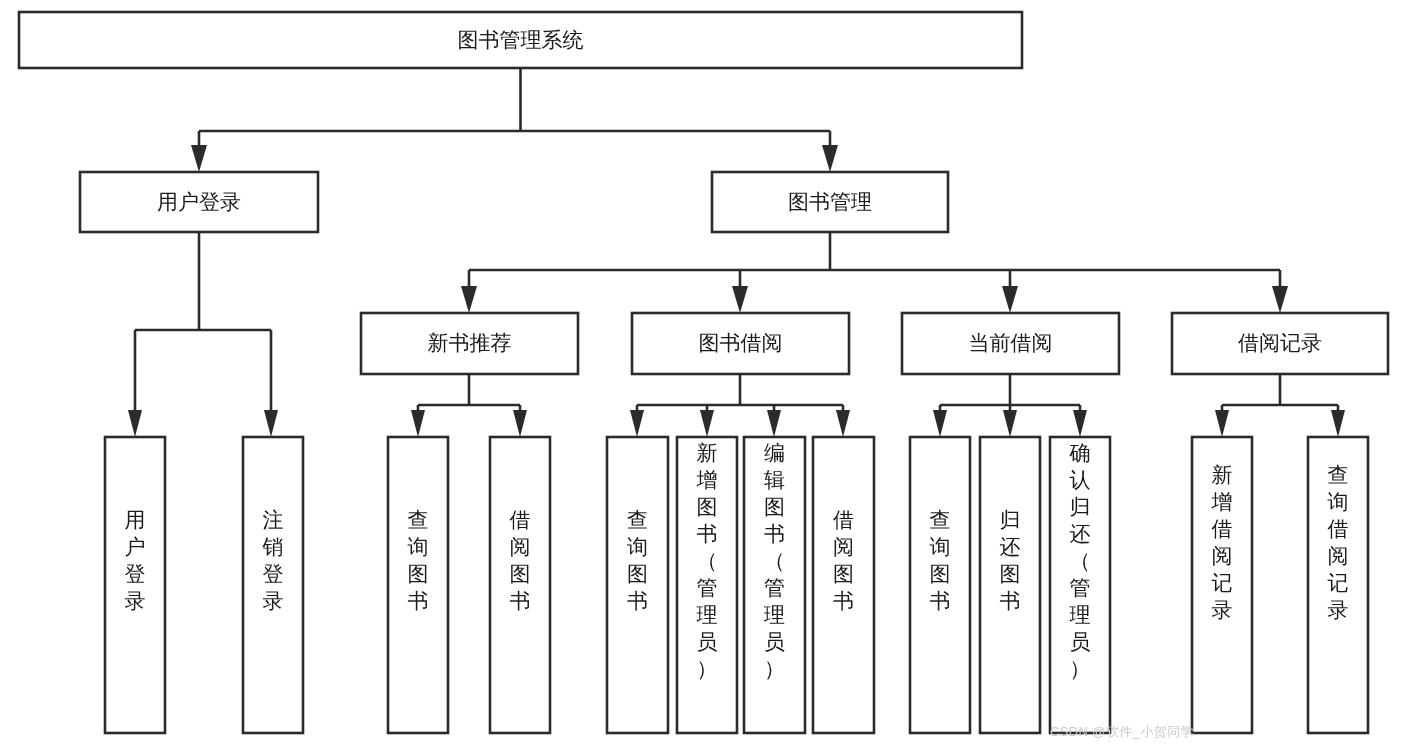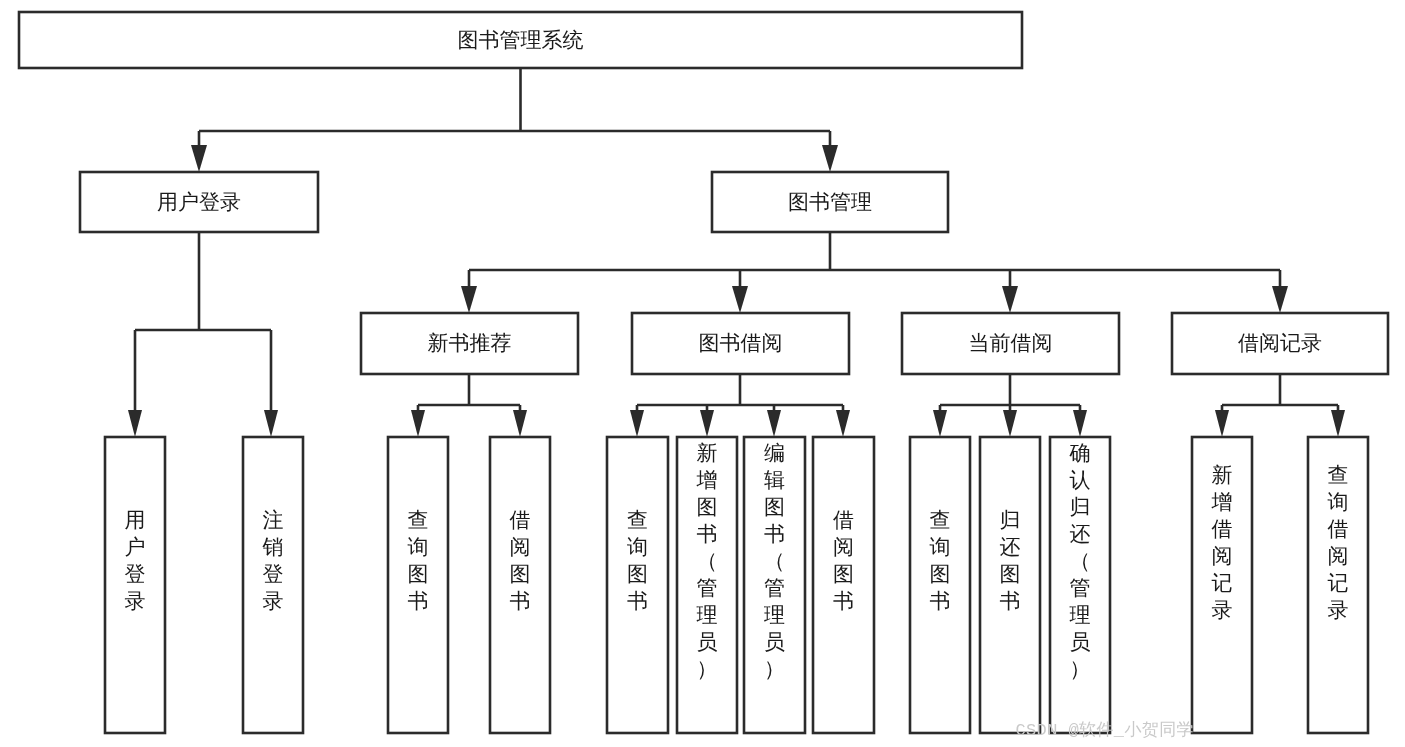--- a/index.html
+++ b/index.html
@@ -51,22 +51,22 @@
   .node-label-v {
     fill: #1a1a1a;
     font-family: "DejaVu Sans", "Liberation Sans", sans-serif;
     font-size: 21px;
     text-anchor: middle;
   }
   .watermark-text {
     position: absolute;
     right: 10px;
     bottom: 6px;
-    font-family: Liberation Mono, monospace;
-    font-size: 17px;
+    font-family: Liberation Sans, sans-serif;
+    font-size: 13px;
     color: #c9c9c9;
     white-space: nowrap;
     letter-spacing: 0.4px;
     margin-left: 13px;
   }
 </style>
 </head>
 <body>
 
 <div id="diagram-root">

